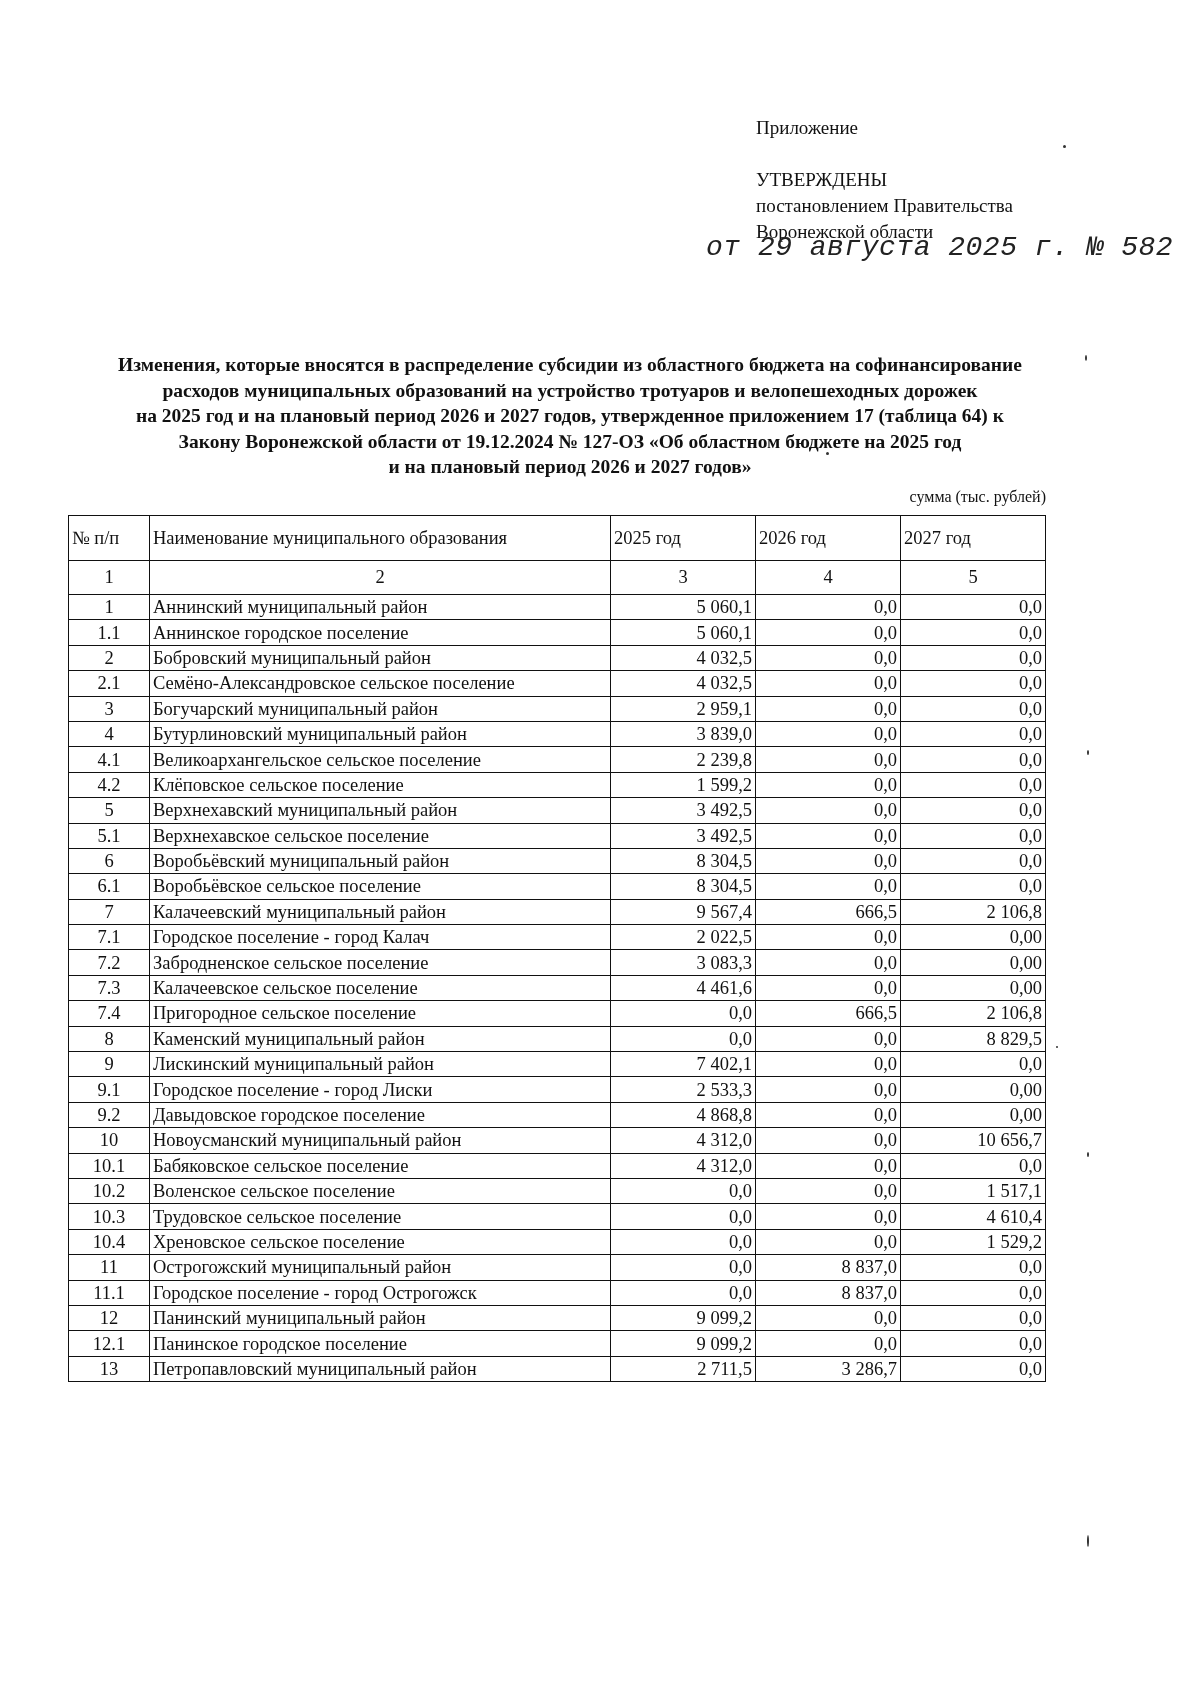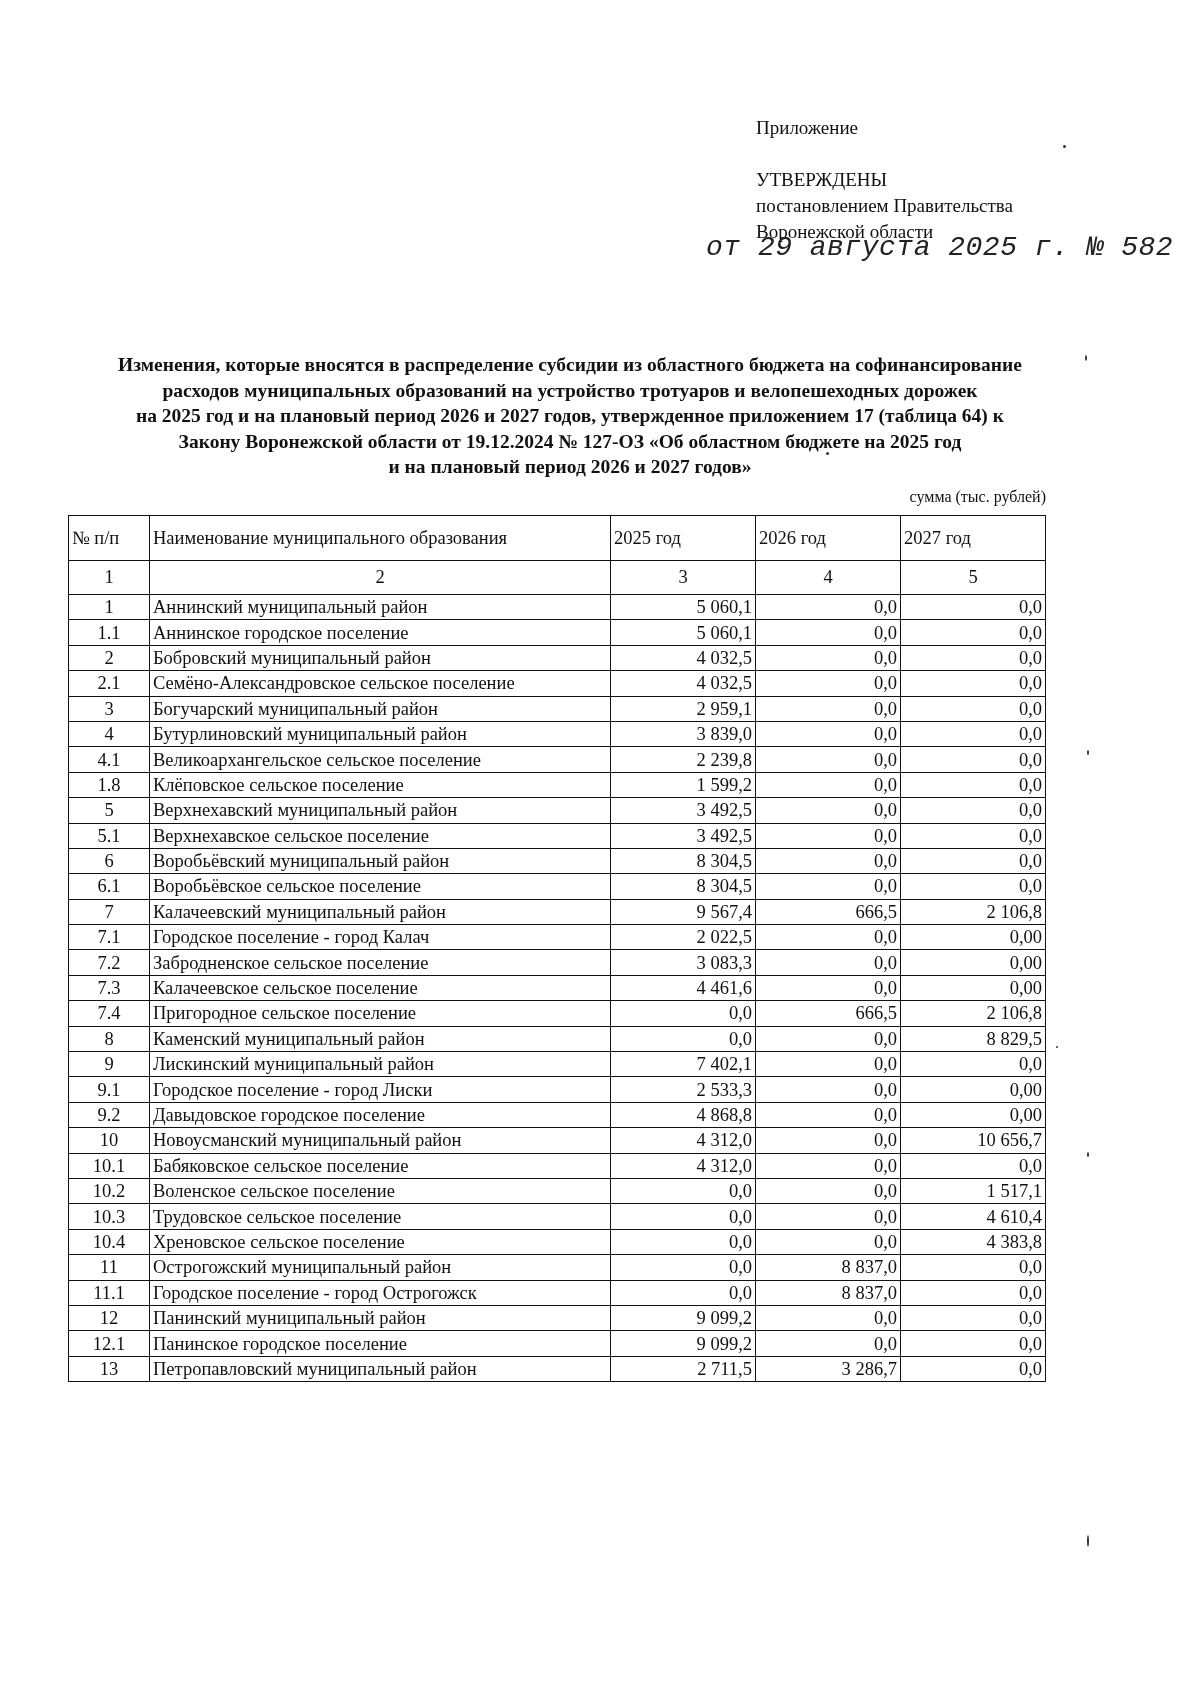--- a/index.html
+++ b/index.html
@@ -124,21 +124,21 @@
         <td class="c-v">0,0</td>
       </tr>
       <tr>
         <td class="c-num">4.1</td>
         <td class="c-name">Великоархангельское сельское поселение</td>
         <td class="c-v">2 239,8</td>
         <td class="c-v">0,0</td>
         <td class="c-v">0,0</td>
       </tr>
       <tr>
-        <td class="c-num">1.8</td>
+        <td class="c-num">4.2</td>
         <td class="c-name">Клёповское сельское поселение</td>
         <td class="c-v">1 599,2</td>
         <td class="c-v">0,0</td>
         <td class="c-v">0,0</td>
       </tr>
       <tr>
         <td class="c-num">5</td>
         <td class="c-name">Верхнехавский муниципальный район</td>
         <td class="c-v">3 492,5</td>
         <td class="c-v">0,0</td>
@@ -254,21 +254,21 @@
         <td class="c-name">Трудовское сельское поселение</td>
         <td class="c-v">0,0</td>
         <td class="c-v">0,0</td>
         <td class="c-v">4 610,4</td>
       </tr>
       <tr>
         <td class="c-num">10.4</td>
         <td class="c-name">Хреновское сельское поселение</td>
         <td class="c-v">0,0</td>
         <td class="c-v">0,0</td>
-        <td class="c-v">4 383,8</td>
+        <td class="c-v">1 529,2</td>
       </tr>
       <tr>
         <td class="c-num">11</td>
         <td class="c-name">Острогожский муниципальный район</td>
         <td class="c-v">0,0</td>
         <td class="c-v">8 837,0</td>
         <td class="c-v">0,0</td>
       </tr>
       <tr>
         <td class="c-num">11.1</td>

